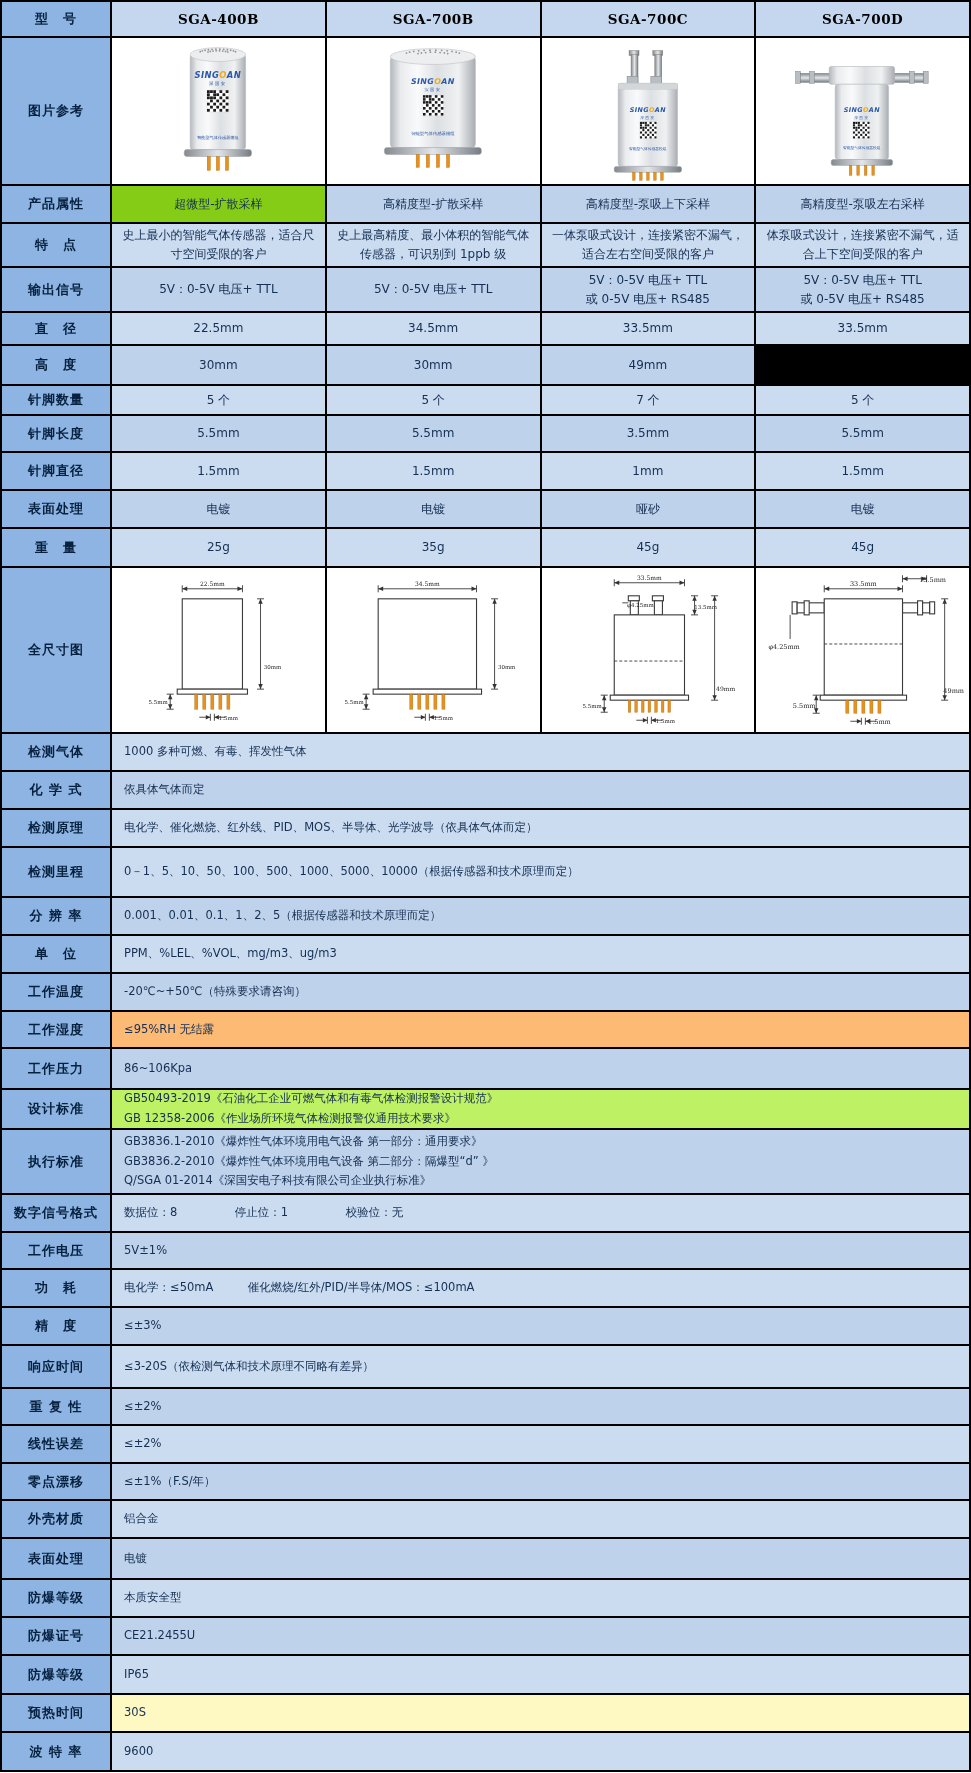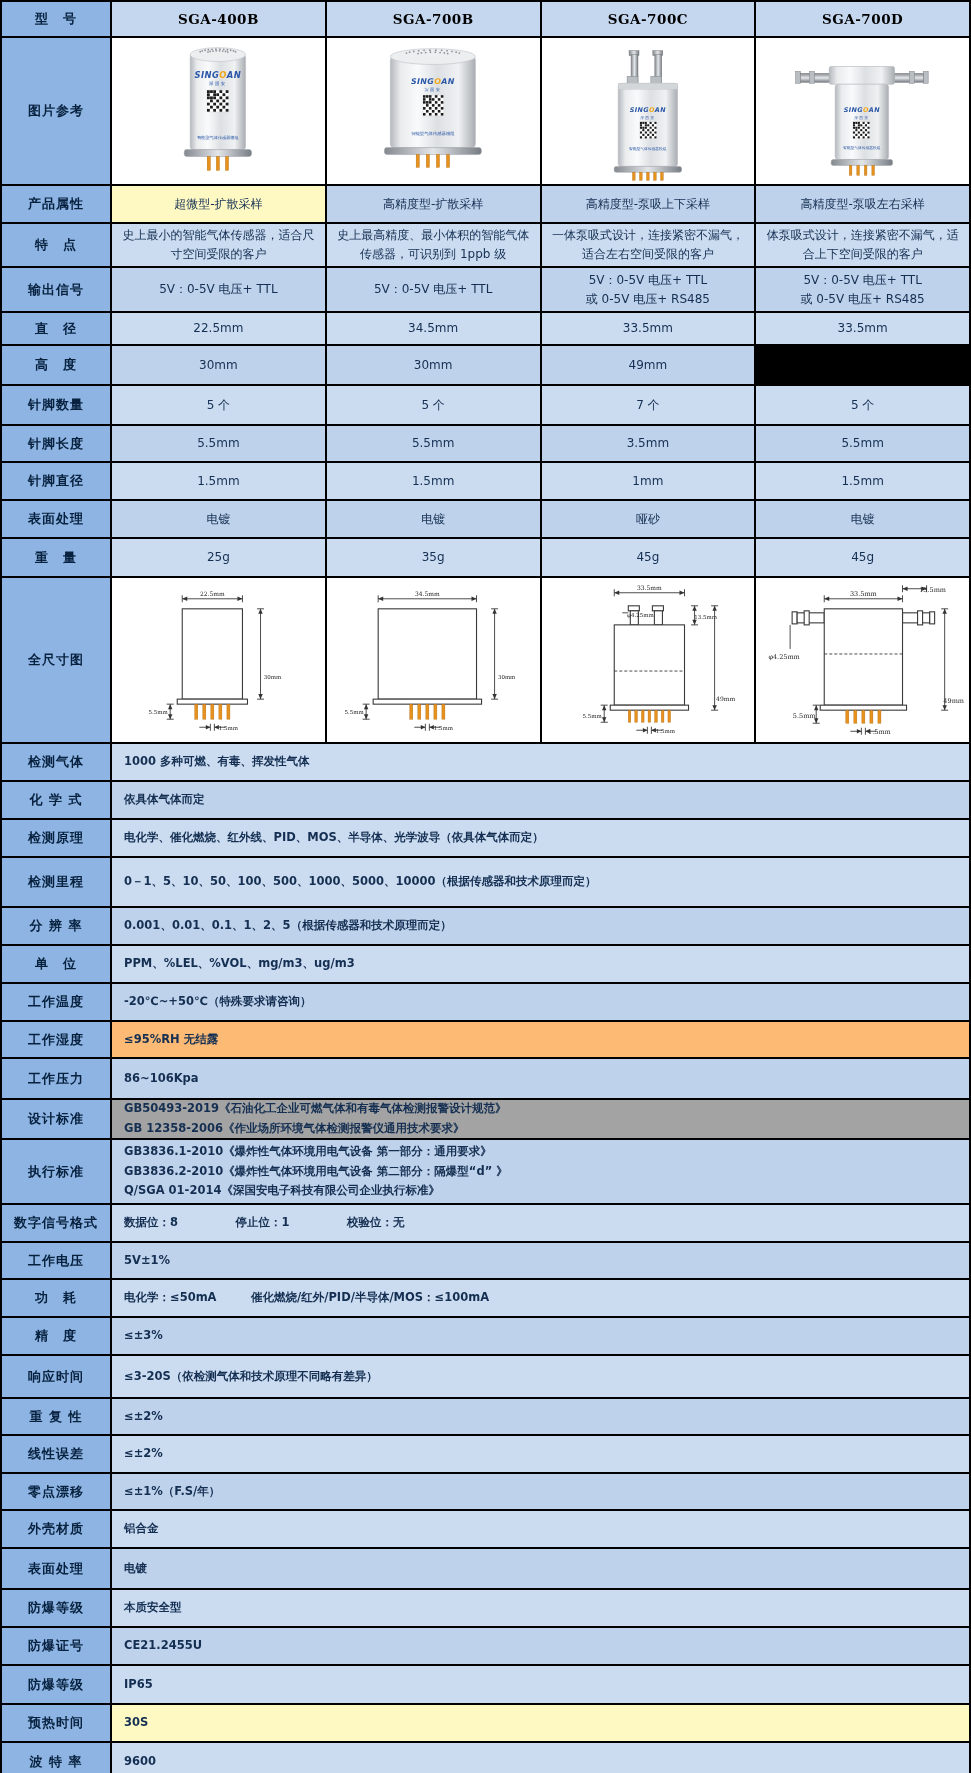--- a/index.html
+++ b/index.html
@@ -3,21 +3,21 @@
 <meta charset="utf-8">
 <style>
   html,body{margin:0;padding:0;background:#fff;}
   body{font-family:"DejaVu Sans","Liberation Sans",sans-serif;}
   #table-wrap{width:971px;box-sizing:border-box;background:#000;padding:2px;display:flex;flex-direction:column;gap:2px;}
   .trow{display:grid;grid-template-columns:108px repeat(4,1fr);column-gap:2px;flex:0 0 auto;}
   .cell{display:flex;align-items:center;justify-content:center;text-align:center;overflow:hidden;box-sizing:border-box;}
   .label-cell{background:#8DB4E2;font-weight:bold;font-size:13px;color:#07213f;letter-spacing:1px;line-height:1.2;padding:0 2px;}
   .model-cell{background:#C4D7EE;font-family:"DejaVu Serif","Liberation Serif",serif;font-weight:bold;font-size:13.5px;color:#000;letter-spacing:.5px;}
   .value-cell{font-size:12px;color:#142f52;padding:2px 8px;line-height:1.55;white-space:pre-line;}
-  .full-cell{justify-content:flex-start;text-align:left;font-size:11.5px;color:#142f52;padding:2px 12px;grid-column:2 / -1;line-height:1.7;font-weight:bold;}
+  .full-cell{justify-content:flex-start;text-align:left;font-size:11.5px;color:#142f52;padding:2px 12px;grid-column:2 / -1;line-height:1.7;}
   .full-cell .vline{display:block;}
   .full-cell.multi{flex-direction:column;align-items:flex-start;justify-content:center;}
   .img-cell{background:#fff;padding:0;}
   .img-cell svg{display:block;width:100%;height:100%;}
   svg .dl{stroke:#3a3a3a;stroke-width:.9;fill:none;}
   svg .br{stroke:#3a3a3a;stroke-width:1.1;fill:#fff;}
   svg .dt{font-family:"DejaVu Serif","Liberation Serif",serif;fill:#1a1a1a;text-anchor:middle;}
   svg .brand{font-weight:bold;font-style:italic;text-anchor:middle;fill:#2a57a8;letter-spacing:.4px;}
   svg .cap{text-anchor:middle;fill:#2a57a8;}
 </style>
@@ -334,21 +334,21 @@
           <rect x="105.3" y="96.1" width="2.1" height="2.1" fill="#1b1b1b"></rect>
           <rect x="107.7" y="98.6" width="2.1" height="2.1" fill="#1b1b1b"></rect>
           <rect x="112.6" y="98.6" width="2.1" height="2.1" fill="#1b1b1b"></rect>
           <rect x="110.1" y="91.3" width="2.1" height="2.1" fill="#1b1b1b"></rect>
           <text class="cap" x="107" y="111" font-size="3.8">智能型气体传感器模组</text>
         </svg>
       </div>
     </div>
     <div class="trow" style="height: 36px;">
       <div class="cell label-cell">产品属性</div>
-      <div class="cell value-cell" style="background: #fef9c3;">超微型-扩散采样</div>
+      <div class="cell value-cell" style="background: #84cc16;">超微型-扩散采样</div>
       <div class="cell value-cell" style="background: rgb(191, 210, 235);">高精度型-扩散采样</div>
       <div class="cell value-cell" style="background: rgb(191, 210, 235);">高精度型-泵吸上下采样</div>
       <div class="cell value-cell" style="background: rgb(191, 210, 235);">高精度型-泵吸左右采样</div>
     </div>
     <div class="trow" style="height: 42px;">
       <div class="cell label-cell">特　点</div>
       <div class="cell value-cell" style="background: rgb(203, 220, 241);">史上最小的智能气体传感器，适合尺寸空间受限的客户</div>
       <div class="cell value-cell" style="background: rgb(203, 220, 241);">史上最高精度、最小体积的智能气体传感器，可识别到 1ppb 级</div>
       <div class="cell value-cell" style="background: rgb(203, 220, 241);">一体泵吸式设计，连接紧密不漏气，适合左右空间受限的客户</div>
       <div class="cell value-cell" style="background: rgb(203, 220, 241);">体泵吸式设计，连接紧密不漏气，适合上下空间受限的客户</div>
@@ -368,21 +368,21 @@
       <div class="cell value-cell" style="background: rgb(203, 220, 241);">34.5mm</div>
       <div class="cell value-cell" style="background: rgb(203, 220, 241);">33.5mm</div>
       <div class="cell value-cell" style="background: rgb(203, 220, 241);">33.5mm</div>
     </div>
     <div class="trow" style="height: 38px;">
       <div class="cell label-cell">高　度</div>
       <div class="cell value-cell" style="background: rgb(191, 210, 235);">30mm</div>
       <div class="cell value-cell" style="background: rgb(191, 210, 235);">30mm</div>
       <div class="cell value-cell" style="background: rgb(191, 210, 235);">49mm</div>
     </div>
-    <div class="trow" style="height: 38px;">
+    <div class="trow" style="height: 28px;">
       <div class="cell label-cell">针脚数量</div>
       <div class="cell value-cell" style="background: rgb(203, 220, 241);">5 个</div>
       <div class="cell value-cell" style="background: rgb(203, 220, 241);">5 个</div>
       <div class="cell value-cell" style="background: rgb(203, 220, 241);">7 个</div>
       <div class="cell value-cell" style="background: rgb(203, 220, 241);">5 个</div>
     </div>
     <div class="trow" style="height: 35px;">
       <div class="cell label-cell">针脚长度</div>
       <div class="cell value-cell" style="background: rgb(191, 210, 235);">5.5mm</div>
       <div class="cell value-cell" style="background: rgb(191, 210, 235);">5.5mm</div>
@@ -618,21 +618,21 @@
     <div class="trow" style="height: 35px;">
       <div class="cell label-cell">工作湿度</div>
       <div class="cell full-cell" style="background: #fdba74;">≤95%RH 无结露</div>
     </div>
     <div class="trow" style="height: 39px;">
       <div class="cell label-cell">工作压力</div>
       <div class="cell full-cell" style="background: rgb(191, 210, 235);">86~106Kpa</div>
     </div>
     <div class="trow" style="height: 38px;">
       <div class="cell label-cell">设计标准</div>
-      <div class="cell full-cell multi" style="background: #a3a3a3;">
+      <div class="cell full-cell multi" style="background: #bef264;">
         <div class="vline">GB50493-2019《石油化工企业可燃气体和有毒气体检测报警设计规范》</div>
         <div class="vline">GB 12358-2006《作业场所环境气体检测报警仪通用技术要求》</div>
       </div>
     </div>
     <div class="trow" style="height: 63px;">
       <div class="cell label-cell">执行标准</div>
       <div class="cell full-cell multi" style="background: rgb(191, 210, 235);">
         <div class="vline">GB3836.1-2010《爆炸性气体环境用电气设备 第一部分：通用要求》</div>
         <div class="vline">GB3836.2-2010《爆炸性气体环境用电气设备 第二部分：隔爆型“d” 》</div>
         <div class="vline">Q/SGA 01-2014《深国安电子科技有限公司企业执行标准》</div>

